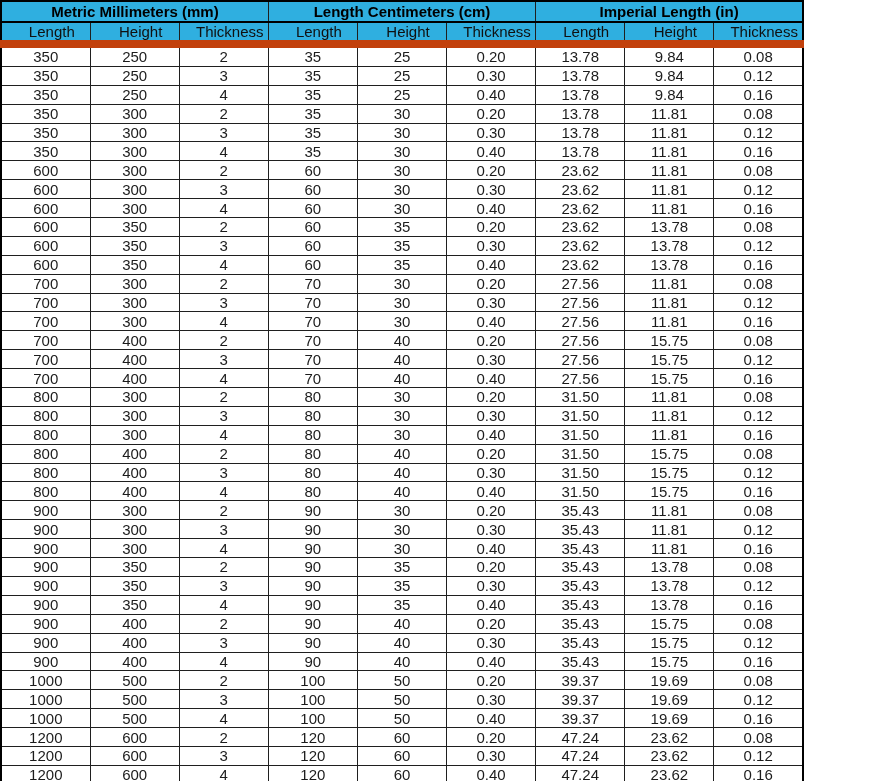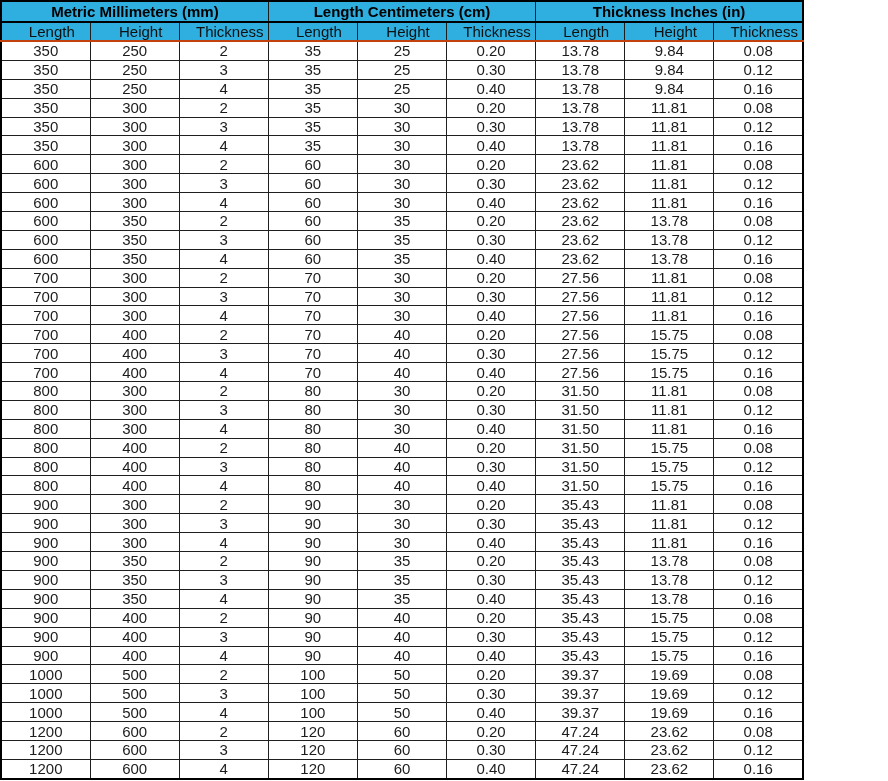--- a/index.html
+++ b/index.html
@@ -38,21 +38,21 @@
     height: 19px;
     color: #000000;
     border-bottom: 2px solid #000000;
   }
   table.conv thead tr.cols th {
     background: #2FAFE0;
     font-weight: normal;
     font-size: 15px;
     height: 17px;
     color: #101010;
-    border-bottom: 2px solid #c2410c;
+    border-bottom: 8px solid #c2410c;
     padding-left: 12px;
   }
   table.conv tbody td {
     background: #ffffff;
     font-size: 15px;
     height: 17.9px;
     line-height: 1;
   }
 </style>
 </head>
@@ -68,21 +68,21 @@
         <col>
         <col>
         <col>
         <col>
         <col>
     </colgroup>
     <thead>
       <tr class="grp">
         <th colspan="3" style="background: rgb(47, 175, 224);">Metric Millimeters (mm)</th>
         <th colspan="3" style="background: rgb(47, 175, 224);">Length Centimeters (cm)</th>
-        <th colspan="3" style="background: rgb(47, 175, 224);">Thickness Inches (in)</th>
+        <th colspan="3" style="background: rgb(47, 175, 224);">Imperial Length (in)</th>
       </tr>
       <tr class="cols">
         <th style="background: rgb(47, 175, 224);">Length</th>
         <th style="background: rgb(47, 175, 224);">Height</th>
         <th style="background: rgb(47, 175, 224);">Thickness</th>
         <th style="background: rgb(47, 175, 224);">Length</th>
         <th style="background: rgb(47, 175, 224);">Height</th>
         <th style="background: rgb(47, 175, 224);">Thickness</th>
         <th style="background: rgb(47, 175, 224);">Length</th>
         <th style="background: rgb(47, 175, 224);">Height</th>

